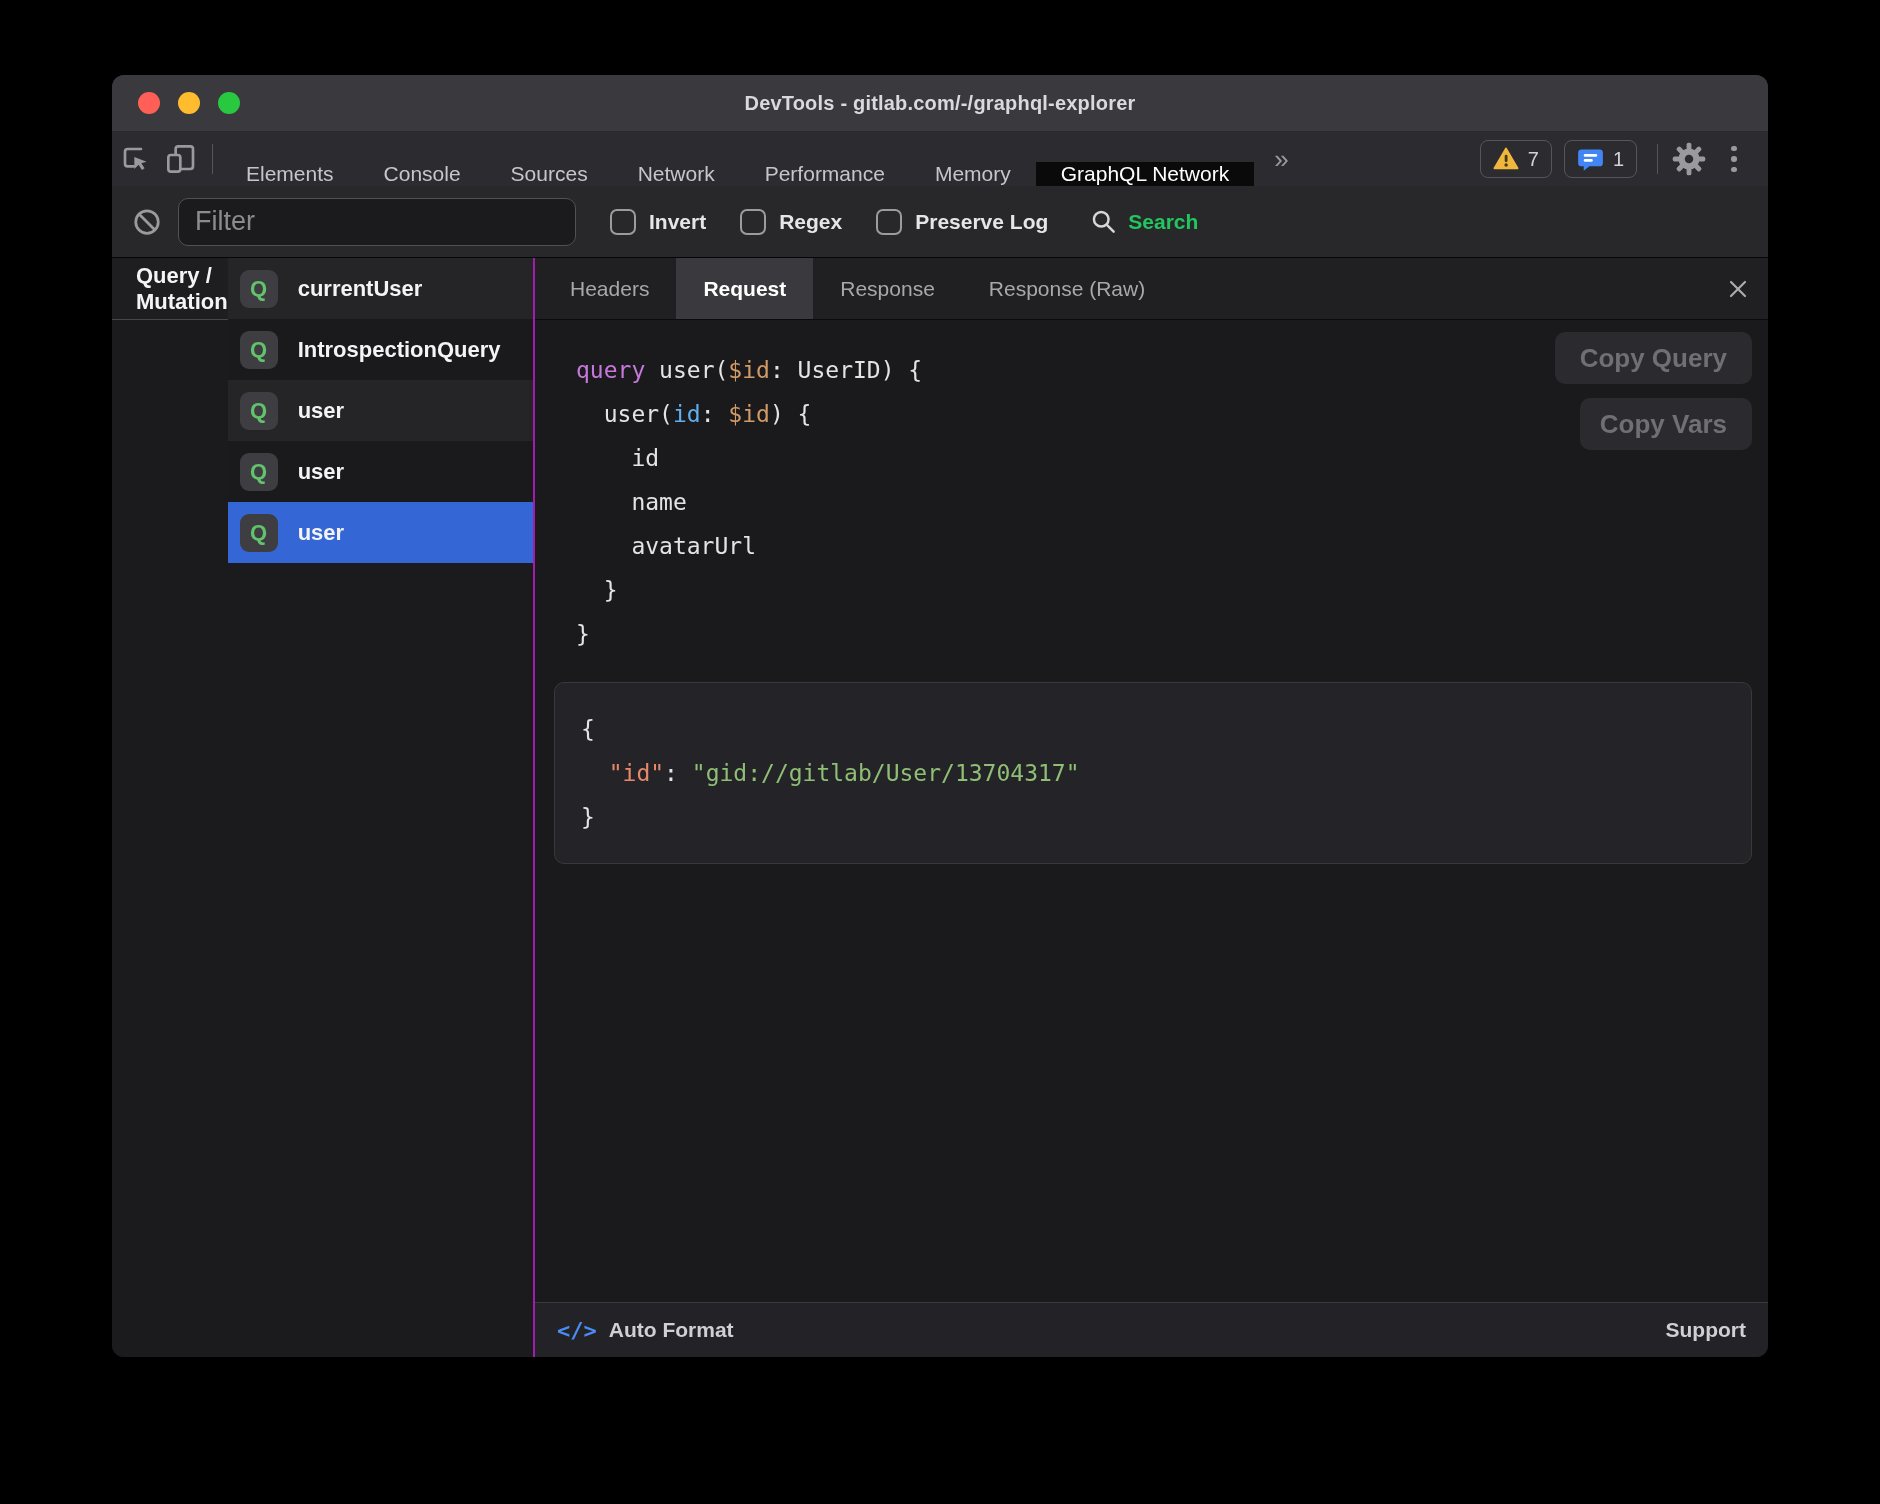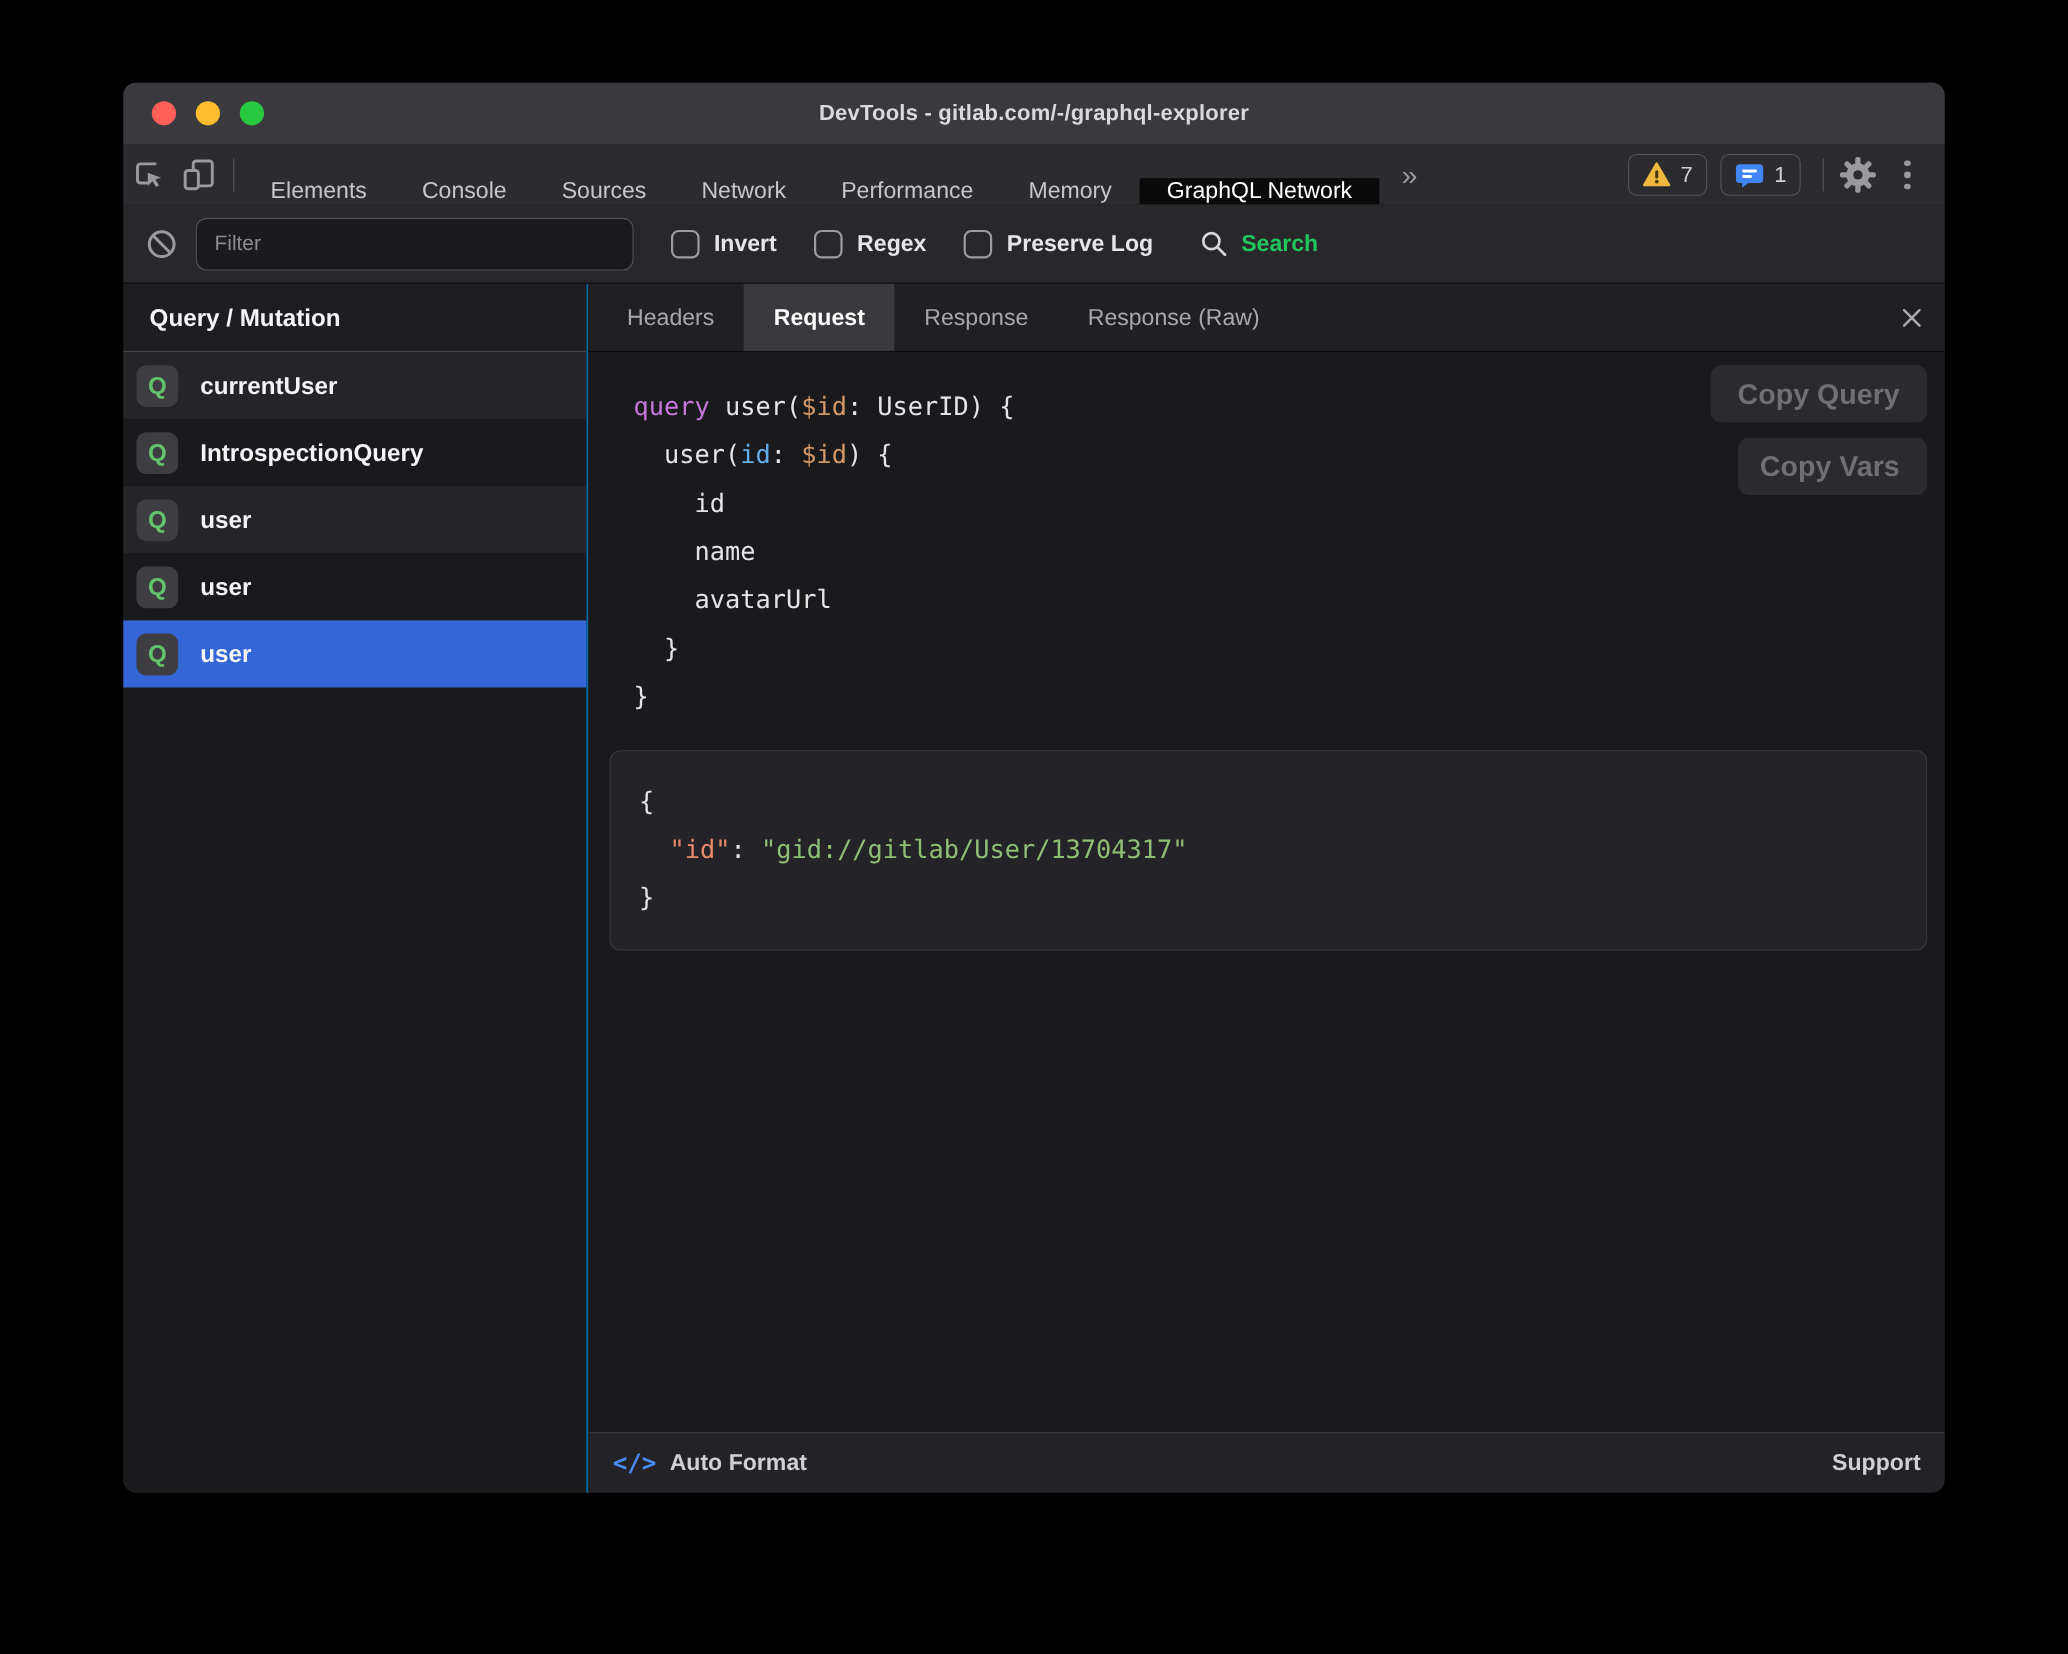--- a/index.html
+++ b/index.html
@@ -33,32 +33,32 @@
     height:38px;align-self:center;padding:0 12px;margin-right:12px;cursor:pointer;}
   .badge .cnt{font-size:20px;color:#d2d2d5;}
   .kebab{display:flex;flex-direction:column;justify-content:center;align-items:center;gap:5px;
     width:44px;margin-right:12px;cursor:pointer;}
   .kebab i{width:5.5px;height:5.5px;border-radius:50%;background:var(--icon);}
 
   
   .filterbar{height:72px;flex:0 0 72px;background:#28282b;display:flex;align-items:center;
     padding:0 20px;border-bottom:1px solid #060608;}
   .filter-input{width:398px;height:48px;background:#1b1b1e;border:1px solid #515155;border-radius:10px;
-    margin-left:16px;padding:0 16px;font-size:19px;color:#ddd;outline:none;font-family:"Liberation Sans",sans-serif;}
+    margin-left:16px;padding:0 16px;font-size:27px;color:#ddd;outline:none;font-family:"Liberation Sans",sans-serif;}
   .filter-input::placeholder{color:#8b8b90;}
   .cb-group{display:flex;align-items:center;gap:13px;margin-left:34px;cursor:pointer;}
   .cb-box{width:26px;height:26px;border:2px solid #9c9ca0;border-radius:7px;}
   .cb-label{font-size:21px;font-weight:700;color:#e6e6e9;}
   .search-group{display:flex;align-items:center;gap:11px;margin-left:42px;cursor:pointer;}
   .search-label{font-size:21px;font-weight:700;color:#22c55e;}
 
   
   .main{flex:1;display:flex;min-height:0;}
-  .sidebar{width:423px;flex:0 0 423px;background:#1b1b1e;border-right:2px solid #0369a1;
-    display:flex;flex-direction:column;}
+  .sidebar{width:423px;flex:0 0 423px;background:#1b1b1e;border-right:2px solid #a21caf;
+    display:flex;flex-direction:row;}
   .sidebar-header{height:62px;flex:0 0 62px;display:flex;align-items:center;padding-left:24px;
     background:#1e1e21;border-bottom:1px solid #47474b;font-size:22px;font-weight:800;color:#f4f4f6;}
   .list{flex:1;}
   .row{height:61px;display:flex;align-items:center;padding-left:12px;gap:20px;cursor:pointer;}
   .row:nth-child(odd){background:#252528;}
   .row:nth-child(even){background:#1a1a1c;}
   .row.sel{background:var(--sel);}
   .qbadge{width:38px;height:38px;border-radius:9px;background:#3e3e42;color:var(--qgreen);
     font-size:22px;font-weight:800;display:flex;align-items:center;justify-content:center;}
   .row .label{font-size:22px;font-weight:700;color:#f4f4f6;}

